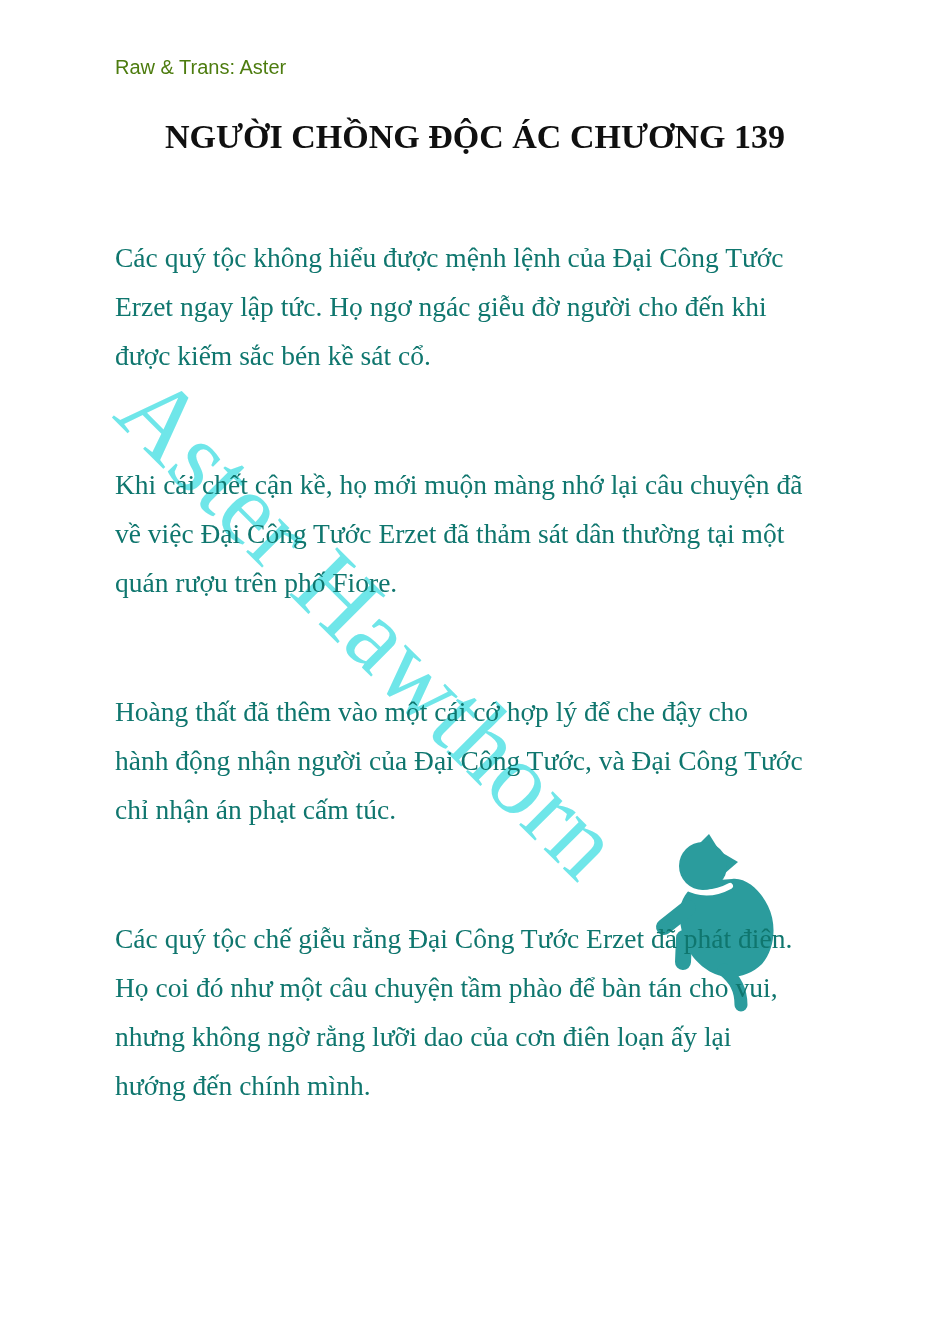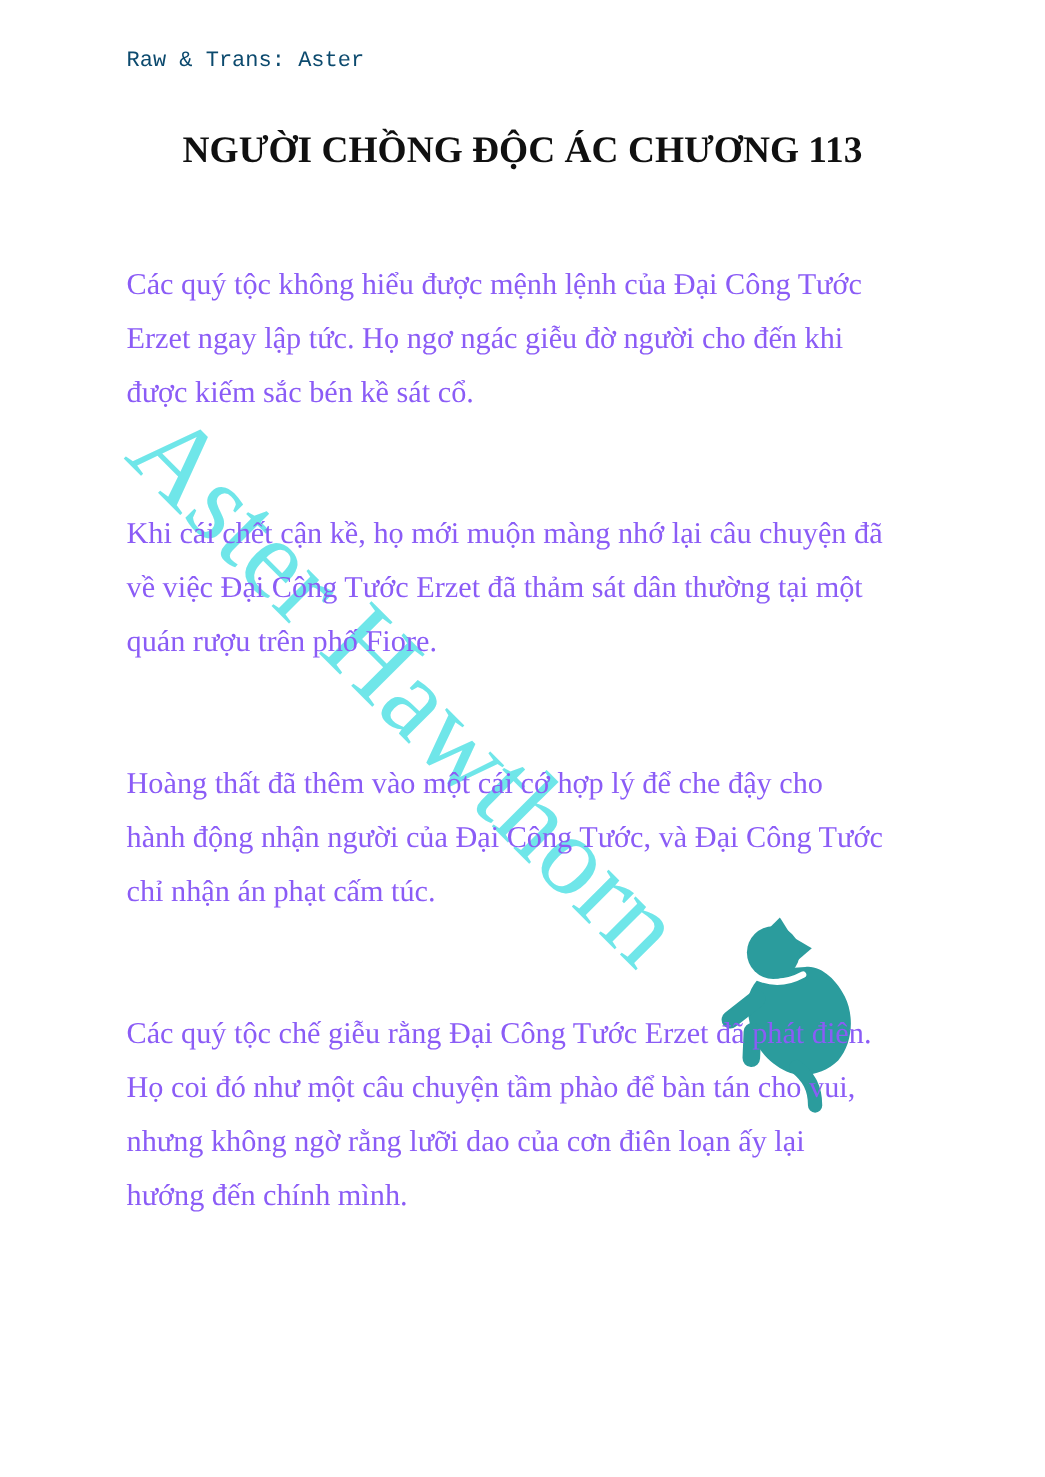--- a/index.html
+++ b/index.html
@@ -7,24 +7,24 @@
     position: relative;
     width: 950px;
     height: 1343px;
     background: #ffffff;
     overflow: hidden;
     font-family: "Liberation Serif", serif;
   }
   .credit {
     position: absolute;
     left: 115px;
-    top: 44px;
-    font-family: Liberation Mono, monospace;
+    top: 56px;
+    font-family: Liberation Sans, sans-serif;
     font-size: 20px;
-    color: #0c4a6e;
+    color: #4d7c0f;
     z-index: 3;
     white-space: nowrap;
   }
   .title {
     position: absolute;
     left: 0;
     top: 117px;
     width: 950px;
     margin: 0;
     text-align: center;
@@ -62,32 +62,32 @@
     top: 233px;
     width: 760px;
     z-index: 3;
   }
   .content p { margin: 0 0 80px 0; }
   .line {
     display: block;
     font-family: "Liberation Serif", serif;
     font-size: 27.5px;
     line-height: 49px;
-    color: #8b5cf6;
+    color: #0f766e;
     white-space: nowrap;
   }
 </style>
 </head>
 <body>
 
 <div class="page">
 
   <div class="credit">Raw &amp; Trans: Aster</div>
 
-  <h1 class="title">NGƯỜI CHỒNG ĐỘC ÁC CHƯƠNG 113</h1>
+  <h1 class="title">NGƯỜI CHỒNG ĐỘC ÁC CHƯƠNG 139</h1>
 
   <div class="watermark" style="color: rgb(111, 230, 233);">Aster Hawthorn</div>
 
   <svg class="cat" width="132" height="195" viewBox="0 0 132 195" xmlns="http://www.w3.org/2000/svg">
 
     <path class="cat-fill" d="M82,56 C96,54 111,68 118,83
              C127,101 125,126 112,141
              C99,154 79,157 65,151
              C51,145 37,131 33,113
              C29,98 28,86 33,76

